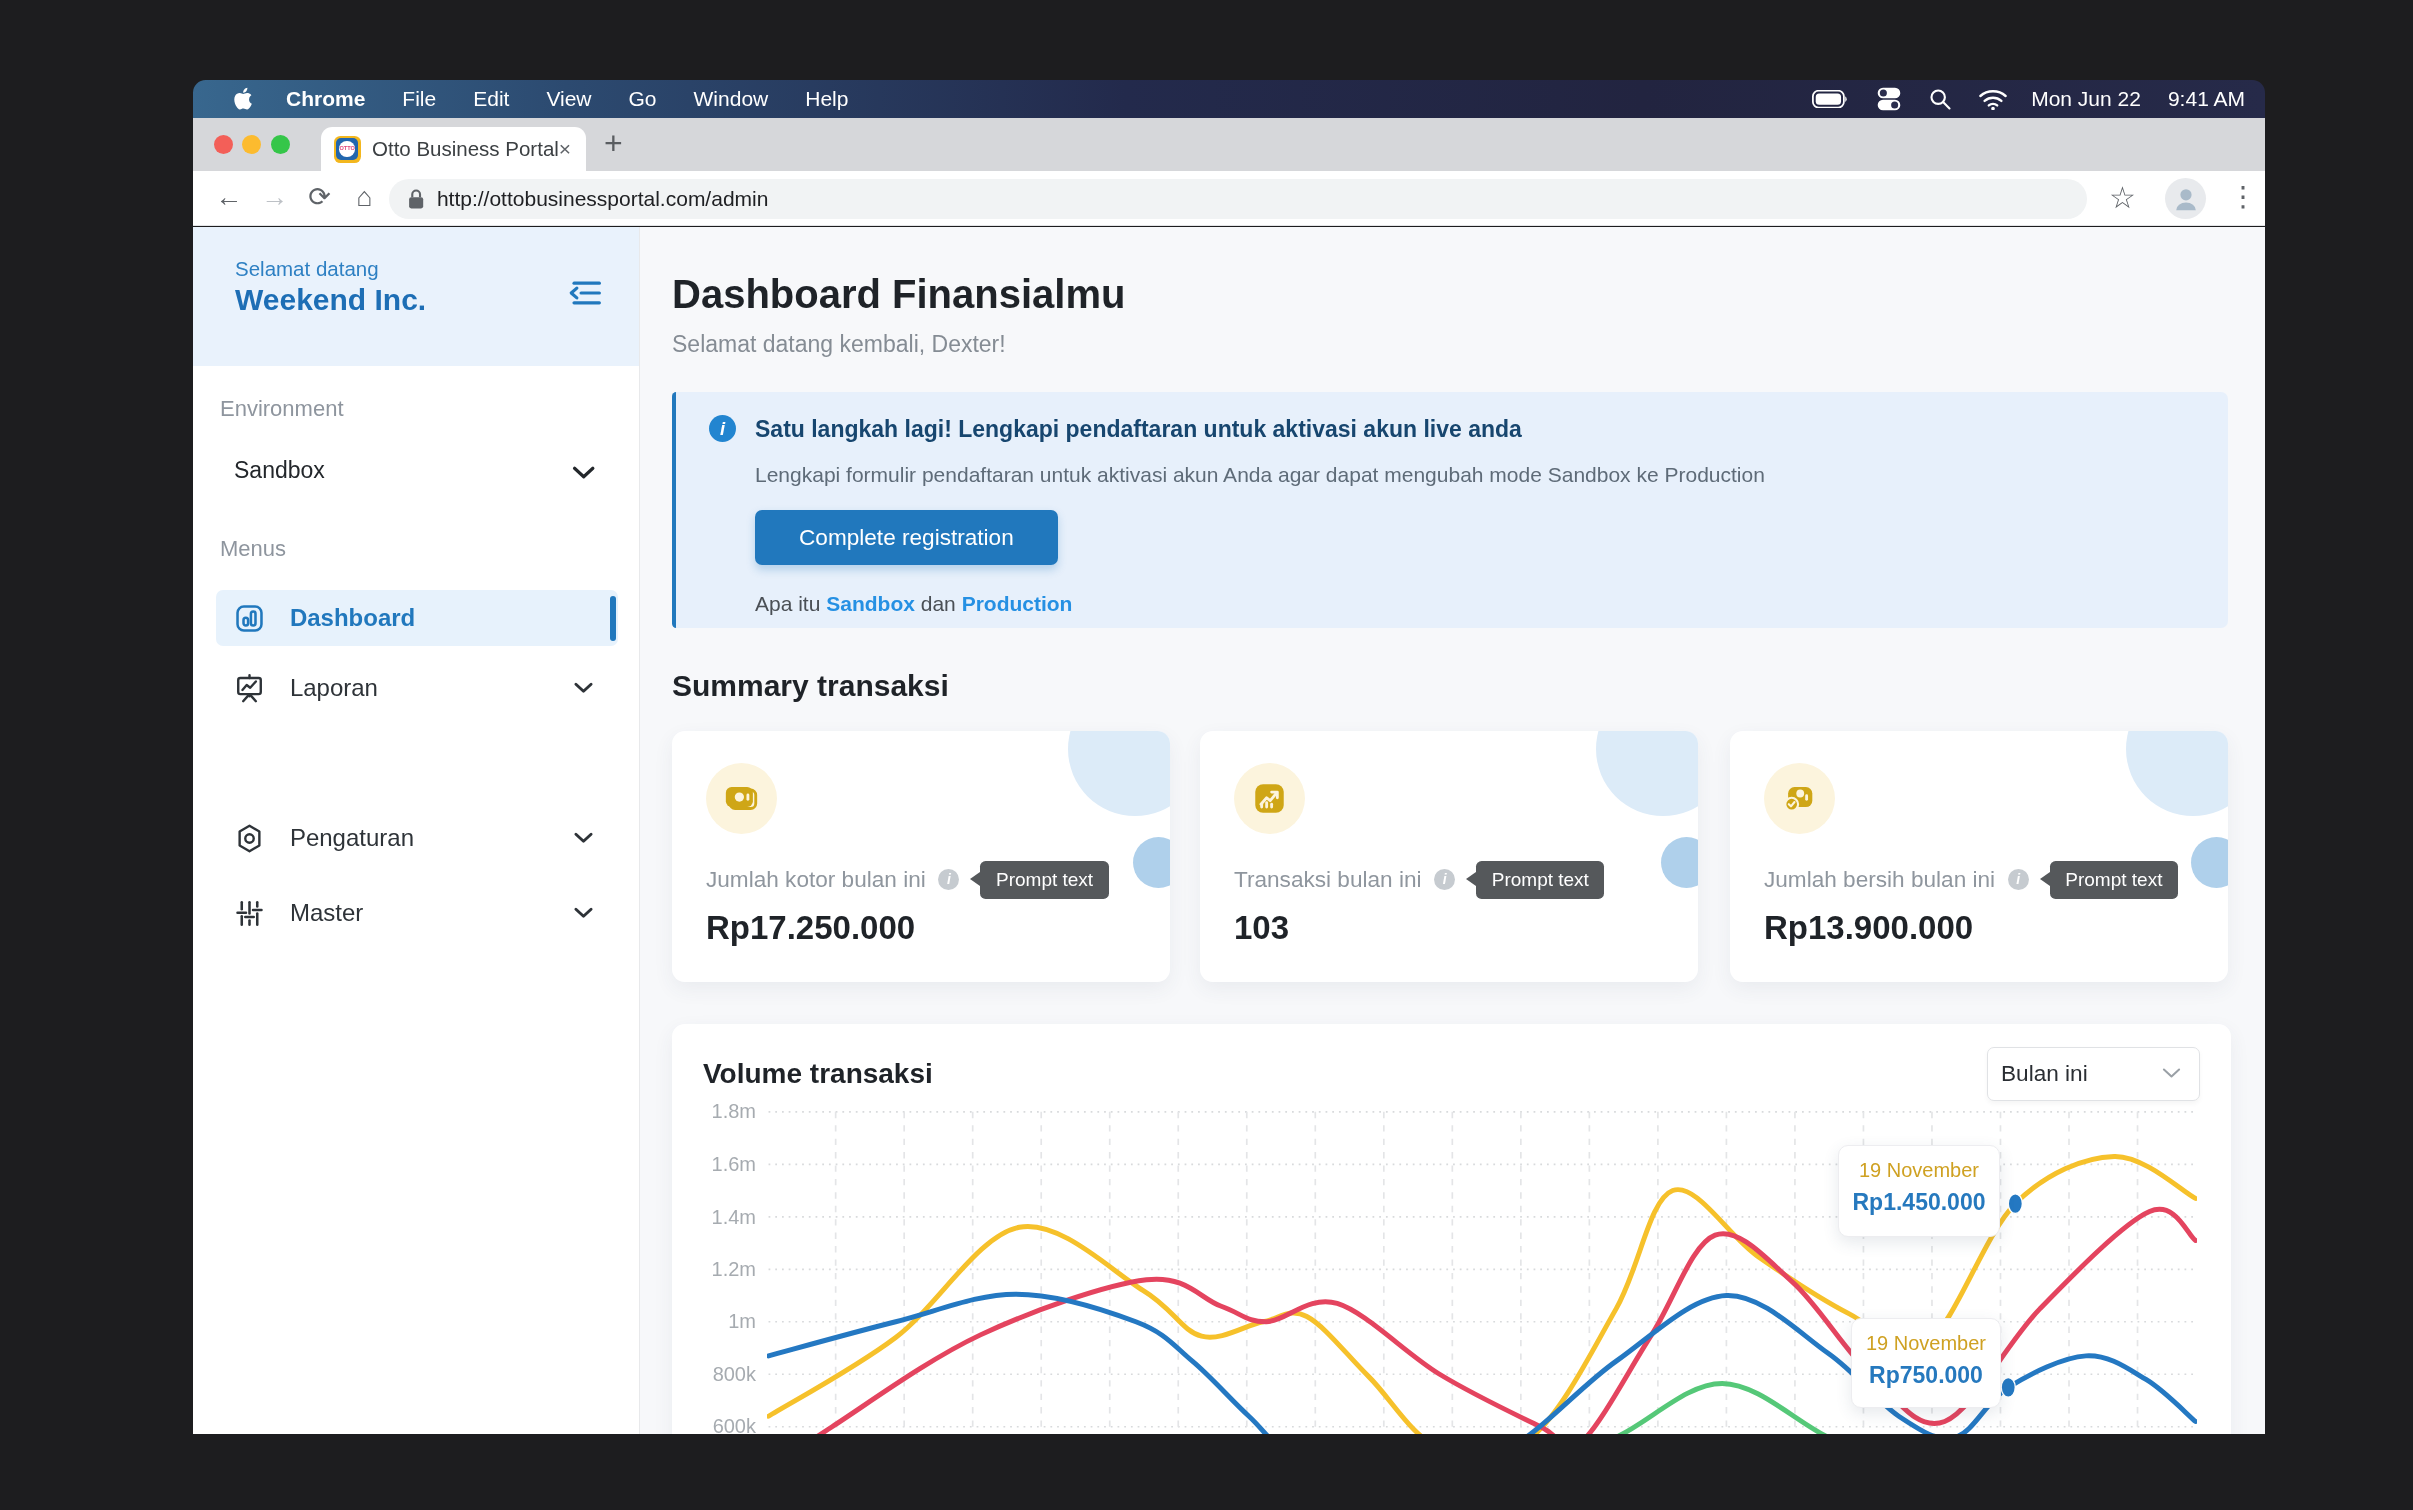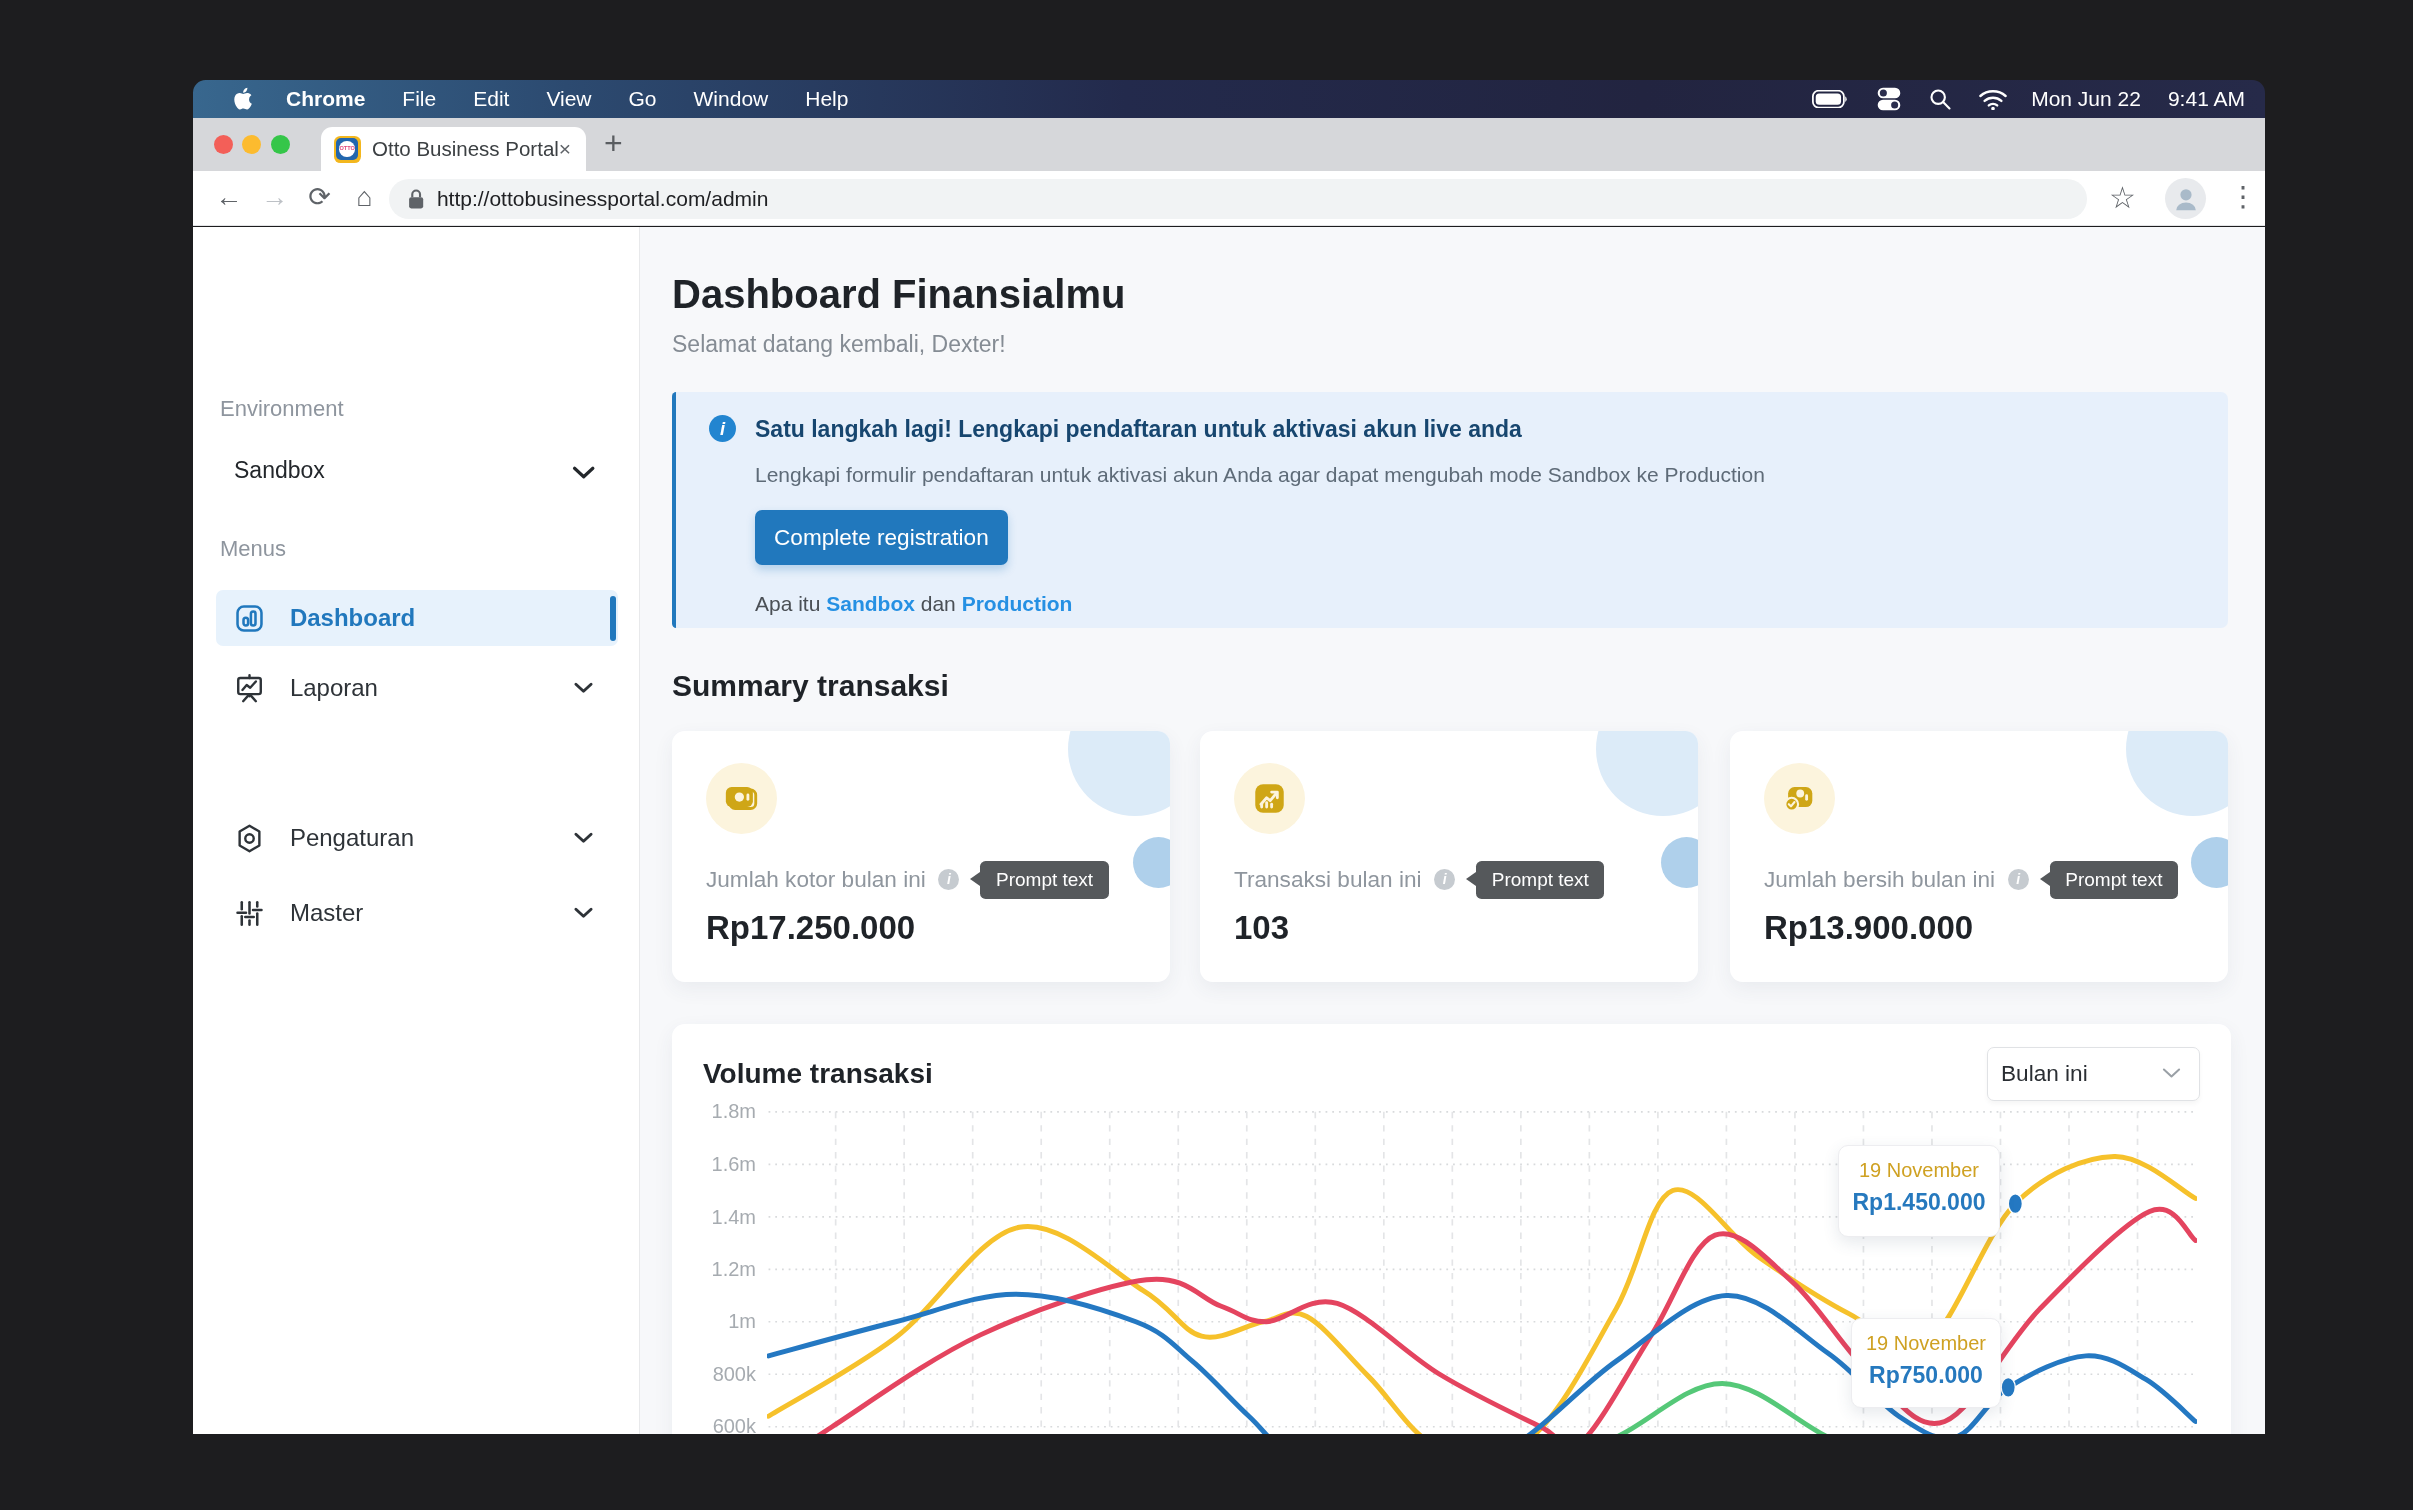--- a/index.html
+++ b/index.html
@@ -69,21 +69,21 @@
   .main { position:relative; flex:1; height:100%; overflow:hidden; }
   .h1 { position:absolute; left:32px; top:45px; font-size:40px; font-weight:bold; color:#1f2328; }
   .subtitle { position:absolute; left:32px; top:104px; font-size:23px; color:#858c94; }
 
   .banner { position:absolute; left:32px; top:165px; width:1556px; height:236px; background:#e7f0fb;
     border-left:4.2px solid #2178bd; border-radius:4.2px 7px 7px 4.2px; }
   .banner .binfo { position:absolute; left:33px; top:22.6px; width:27px; height:27px; border-radius:50%; background:#2285d0;
     color:#fff; font-size:18.3px; font-weight:bold; text-align:center; line-height:27px; font-style:italic; }
   .banner .btitle { position:absolute; left:79px; top:24px; font-size:23px; font-weight:bold; color:#17466f; }
   .banner .bbody { position:absolute; left:79px; top:71px; font-size:21px; color:#5e6b78; }
-  .banner .bbtn { position:absolute; left:79px; top:118px; height:55px; padding:0 19px; background:#2178bd; border:none;
+  .banner .bbtn { position:absolute; left:79px; top:118px; height:55px; padding:0 44px; background:#2178bd; border:none;
     border-radius:7px; color:#fff; font-size:22.6px; font-family:inherit; box-shadow:0 4.2px 8.5px rgba(33,120,189,.25); }
   .banner .blinks { position:absolute; left:79px; top:200px; font-size:21px; color:#4a4f55; }
   .banner .blinks .lnk { color:#2590e3; font-weight:bold; }
 
   .h2 { position:absolute; left:32px; top:442px; font-size:30px; font-weight:bold; color:#1f2328; }
 
   .card { position:absolute; top:504px; width:498px; height:251px; background:#fff; border-radius:12.7px; overflow:hidden;
     box-shadow:0 7px 20px rgba(50,70,100,.07); }
   .card .deco1 { position:absolute; right:-32px; top:-49px; width:134px; height:134px; border-radius:50%; background:#dcebf8; }
   .card .deco2 { position:absolute; right:-14px; top:106px; width:51px; height:51px; border-radius:50%; background:#afd0eb; }
@@ -207,20 +207,32 @@
           <circle cx="20" cy="14" r="8" fill="#a9bac9"></circle>
           <path d="M6 36 a14 11 0 0 1 28 0z" fill="#a9bac9"></path>
         </svg>
     </span>
     <span class="kebab">⋮</span>
   </div>
 
   <div class="content">
 
     <div class="sidebar">
+      <div class="side-head">
+        <div class="hi">Selamat datang</div>
+        <div class="company">Weekend Inc.</div>
+        <span class="collapse">
+          <svg width="38" height="38" viewBox="0 0 54 54" fill="none" stroke="#2178bd" stroke-width="4.5" stroke-linecap="round">
+              <line x1="10" y1="13" x2="46" y2="13"></line>
+              <line x1="20" y1="27" x2="46" y2="27"></line>
+              <polyline points="14,20 6,27 14,34" fill="none" stroke-linejoin="round"></polyline>
+              <line x1="10" y1="41" x2="46" y2="41"></line>
+            </svg>
+        </span>
+      </div>
 
       <div class="side-label" style="top:169px;">Environment</div>
       <div class="env-row">
         <span class="env-val">Sandbox</span>
         <span class="chev">
           <svg width="25.4" height="17" viewBox="0 0 36 24" fill="none" stroke="#23272b" stroke-width="4.5" stroke-linecap="round" stroke-linejoin="round">
               <polyline points="5,6 18,18 31,6"></polyline>
             </svg>
         </span>
       </div>

